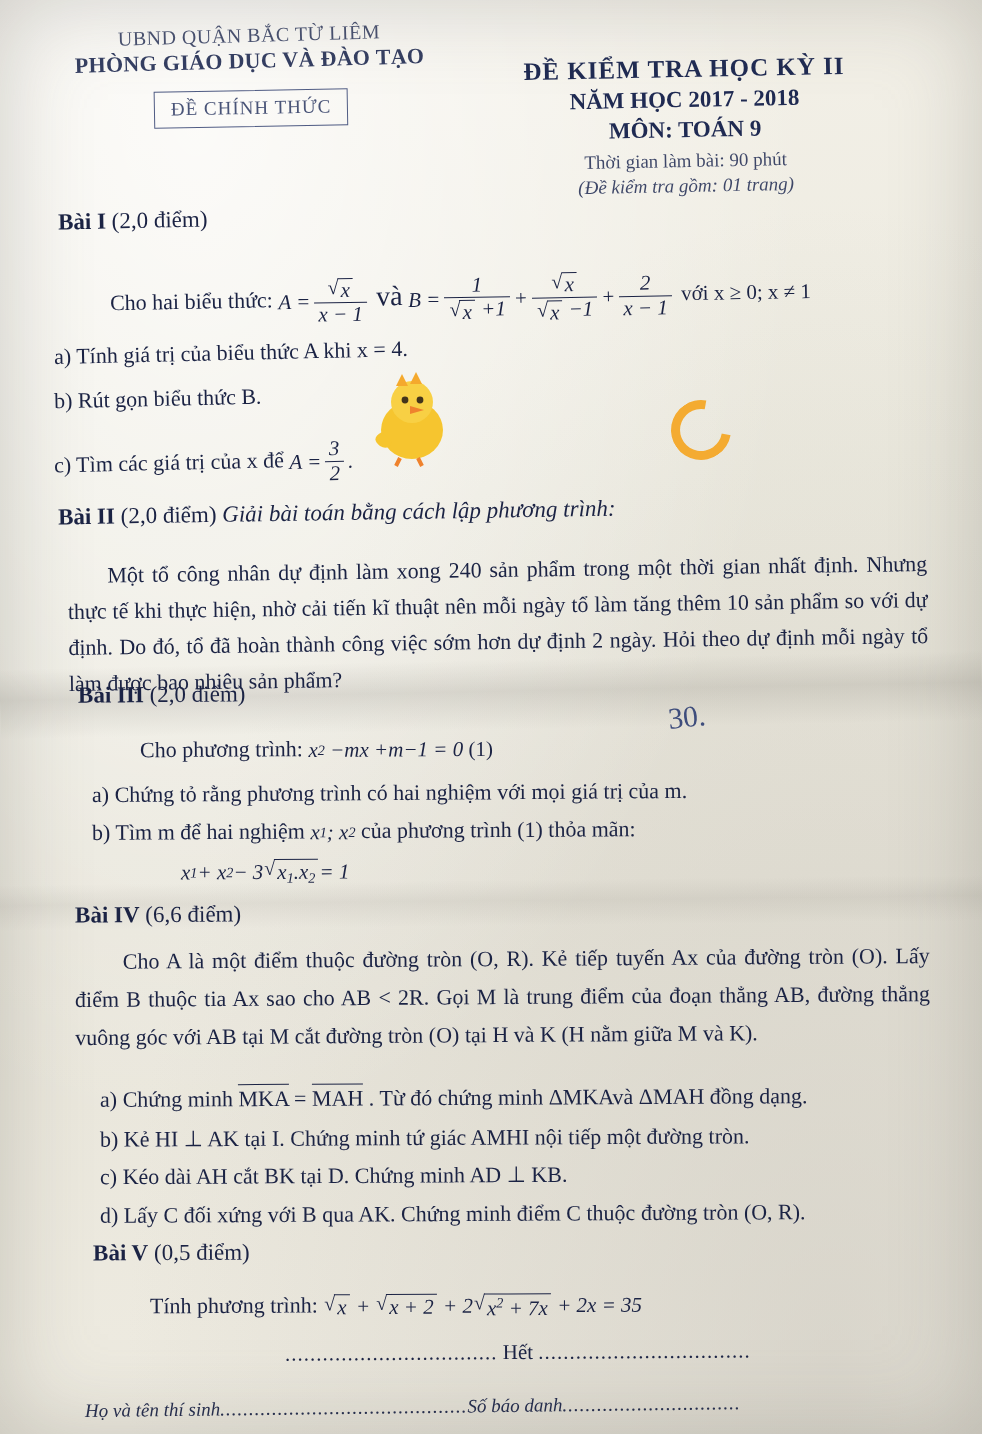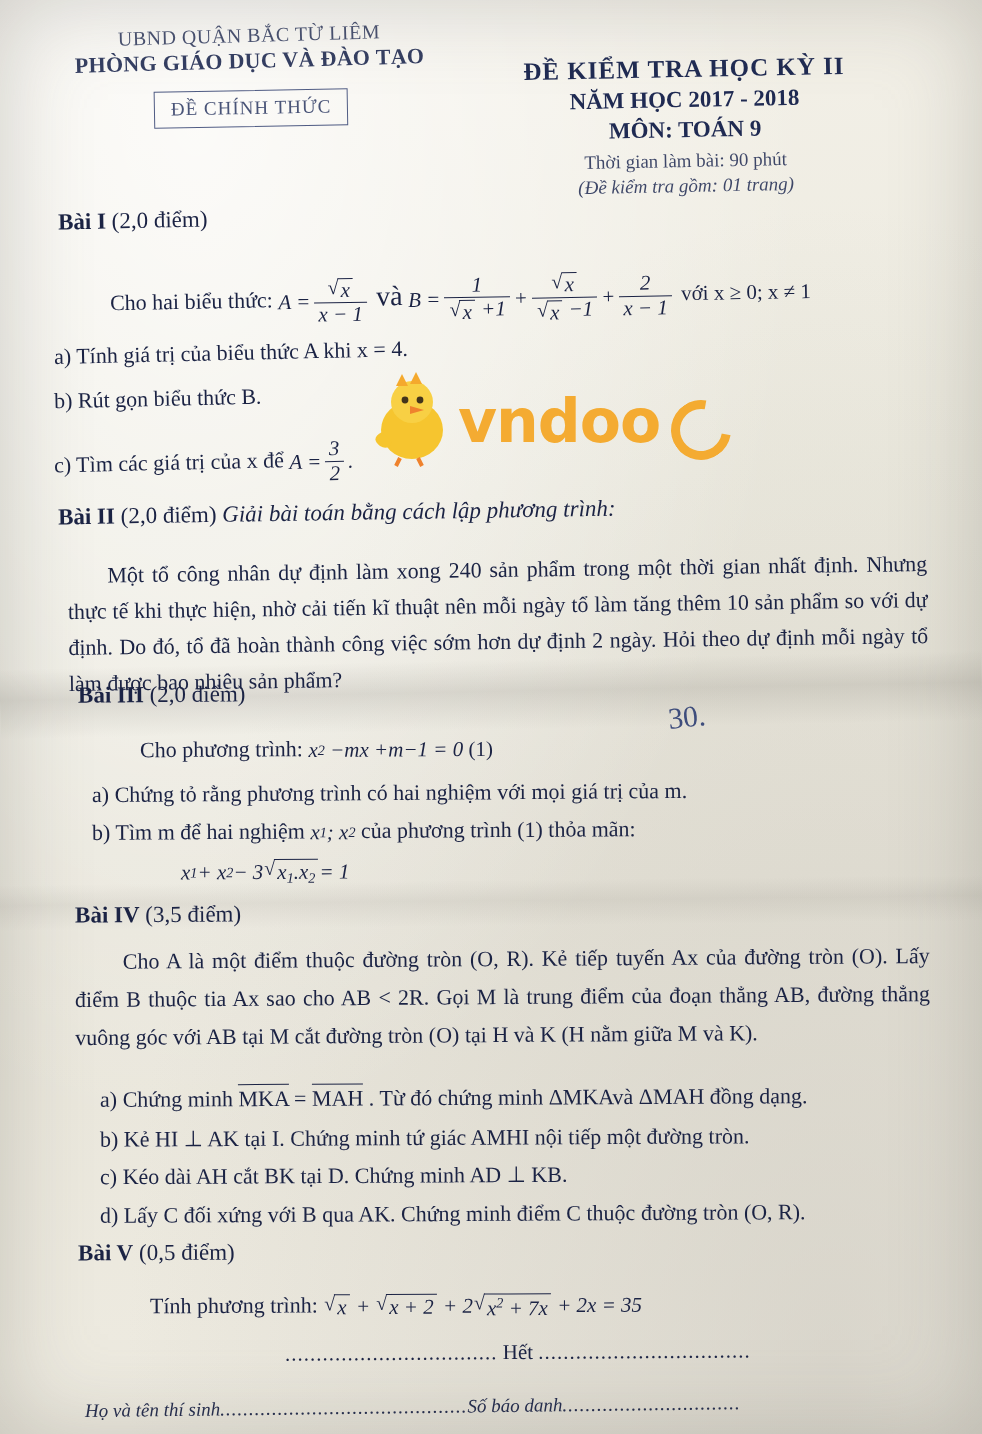--- a/index.html
+++ b/index.html
@@ -316,21 +316,20 @@
       <ellipse cx="46" cy="58" rx="31" ry="29" fill="#f7c325"></ellipse>
       <circle cx="46" cy="30" r="21" fill="#f9cf3c"></circle>
       <path d="M30 14 L36 2 L42 14 Z" fill="#f5a623"></path>
       <path d="M44 12 L50 0 L56 12 Z" fill="#f5a623"></path>
       <circle cx="39" cy="28" r="3.4" fill="#3a2a10"></circle>
       <circle cx="54" cy="28" r="3.4" fill="#3a2a10"></circle>
       <path d="M44 34 L58 38 L44 42 Z" fill="#ef7d23"></path>
       <path d="M16 60 q-12 6 -2 14 q8 5 12 -4 Z" fill="#f7c325"></path>
       <path d="M34 86 l-4 8 M52 86 l4 8" stroke="#ef7d23" stroke-width="4" fill="none"></path>
     </svg>
-    <div class="txt">vndoo</div>
     <div class="ring"></div>
   </div>
 
   <div class="blk bai" style="left:58px; top:500px; transform:rotate(-0.9deg);">
     <b>Bài II</b>
     <span>(2,0 điểm)</span>
     <span class="ital">Giải bài toán bằng cách lập phương trình:</span>
   </div>
 
   <div class="blk para" style="left:68px; top:552px; width:860px; transform:rotate(-0.8deg); text-indent:40px;">Một tổ công nhân dự định làm xong 240 sản phẩm trong một thời gian nhất định. Nhưng thực tế khi thực hiện, nhờ cải tiến kĩ thuật nên mỗi ngày tổ làm tăng thêm 10 sản phẩm so với dự định. Do đó, tổ đã hoàn thành công việc sớm hơn dự định 2 ngày. Hỏi theo dự định  mỗi ngày tổ làm được bao nhiêu sản phẩm?</div>
@@ -357,33 +356,33 @@
     <span class="math">
       x<sub>1</sub> + x<sub>2</sub> − 3<span class="sqrt">
           <span class="rad">√</span>
           <span class="rgrp">x<sub>1</sub>.x<sub>2</sub></span>
         </span> = 1
     </span>
   </div>
 
   <div class="blk bai" style="left:75px; top:902px; transform:rotate(-0.4deg);">
     <b>Bài IV</b>
-    <span>(3,5 điểm)</span>
+    <span>(6,6 điểm)</span>
   </div>
 
   <div class="blk para" style="left:75px; top:940px; width:855px; transform:rotate(-0.4deg); text-indent:48px; line-height:38px;">Cho A là một điểm thuộc đường tròn (O, R). Kẻ tiếp tuyến Ax của đường tròn (O). Lấy điểm B thuộc tia Ax sao cho AB &lt; 2R. Gọi M là trung điểm của đoạn thẳng AB, đường thẳng vuông góc với AB tại M cắt đường tròn (O) tại H và K (H nằm giữa M và K).</div>
 
   <div class="blk" style="left:100px; top:1085px; transform:rotate(-0.3deg); font-size:22px;">
     a) Chứng minh <span style="border-top:1.4px solid #1b2344; padding-top:1px;text-align:right;">MKA</span> = <span style="border-top:1.4px solid #1b2344; padding-top:1px;text-align:right;">MAH</span> . Từ đó chứng minh ΔMKAvà ΔMAH đồng dạng.
   </div>
   <div class="blk" style="left:100px; top:1125px; transform:rotate(-0.3deg); font-size:22px;">b) Kẻ HI ⊥ AK tại I. Chứng minh tứ giác AMHI nội tiếp một đường tròn.</div>
   <div class="blk" style="left:100px; top:1163px; transform:rotate(-0.3deg); font-size:22px;">c) Kéo dài AH cắt BK tại D. Chứng minh AD ⊥ KB.</div>
   <div class="blk" style="left:100px; top:1201px; transform:rotate(-0.3deg); font-size:22px;">d) Lấy C đối xứng với B qua AK. Chứng minh điểm C thuộc đường tròn (O, R).</div>
 
-  <div class="blk bai" style="left:78px; top:1240px; transform:rotate(-0.3deg);">
+  <div class="blk bai" style="left:93px; top:1240px; transform:rotate(-0.3deg);">
     <b>Bài V</b>
     <span>(0,5 điểm)</span>
   </div>
 
   <div class="blk" style="left:150px; top:1292px; transform:rotate(-0.3deg); font-size:22px;">
     <span>Tính phương trình:</span>
     <span class="math">
       <span class="sqrt">
           <span class="rad">√</span>
           <span class="rgrp">x</span>

